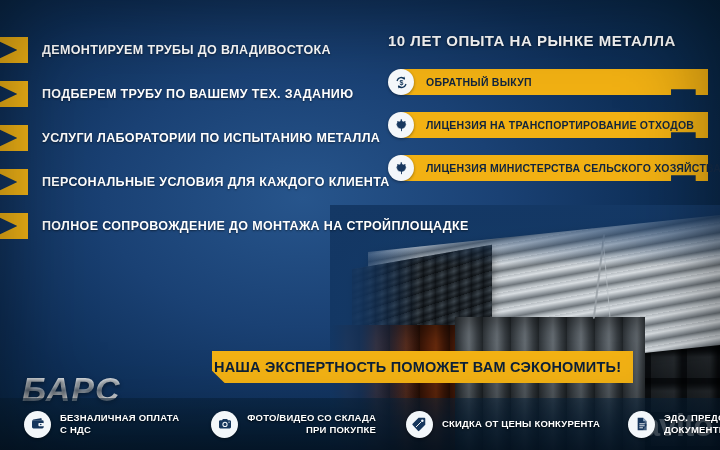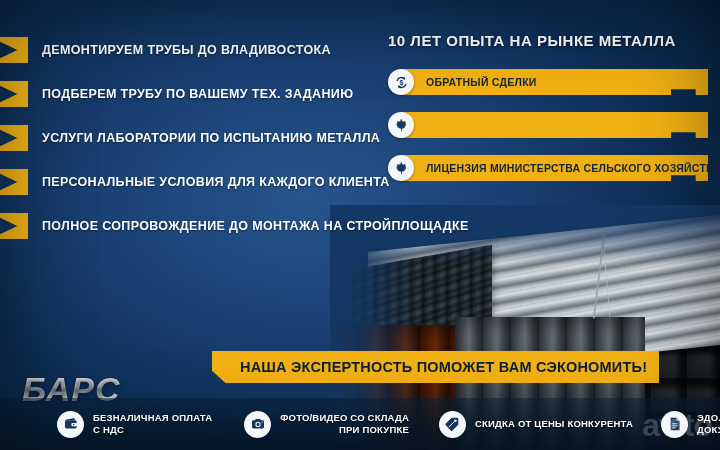--- a/index.html
+++ b/index.html
@@ -179,36 +179,36 @@
     text-shadow:0 2px 4px rgba(0,0,0,.45);
     margin-top:41px;
   }
 
   
   .cta{
     position:absolute; left:212px; top:351px;
     height:32px;
     background:#f3b214;
     display:flex; align-items:center;
-    padding:0 12px 0 28px;
+    padding:0 12px 0 2px;
     clip-path:polygon(0 0, 100% 0, 100% 100%, 3% 100%, 0 62%);
     box-shadow:0 2px 6px rgba(0,0,0,.4);
   }
   .cta-text{
     color:#0c2038;
     font-size:14.5px;
     font-weight:bold;
     letter-spacing:.2px;
     white-space:nowrap;
   }
 
   
   .bottom-strip{
     position:absolute; left:0; bottom:0; width:720px; height:52px;
-    display:flex; align-items:center;padding-left:33px;
+    display:flex; align-items:center;
   }
   .bottom-bg{
     position:absolute; inset:0;
     background:linear-gradient(180deg,rgba(7,32,56,.55) 0%,rgba(6,29,51,.78) 60%,rgba(5,25,45,.86) 100%);
   }
   .perk{
     position:relative; z-index:3;
     display:flex; align-items:center;
     flex:0 0 auto;
   }
@@ -300,33 +300,34 @@
       <div class="badge-bar"></div>
       <div class="badge-icon">
         <svg width="17" height="17" viewBox="0 0 24 24">
           <path d="M6 9a6 6 0 0 1 10-2.2" fill="none" stroke="#0f3358" stroke-width="2.1" stroke-linecap="round"></path>
           <path d="M18 15a6 6 0 0 1-10 2.2" fill="none" stroke="#0f3358" stroke-width="2.1" stroke-linecap="round"></path>
           <path d="M16.3 3.6 16.6 7.4 13 7" fill="#0f3358"></path>
           <path d="M7.7 20.4 7.4 16.6 11 17" fill="#0f3358"></path>
           <text x="12" y="16" font-size="10" font-weight="bold" fill="#0f3358" text-anchor="middle" font-family="Liberation Sans, sans-serif">$</text>
         </svg>
       </div>
-      <div class="badge-label">ОБРАТНЫЙ СДЕЛКИ</div>
+      <div class="badge-label">ОБРАТНЫЙ ВЫКУП</div>
     </div>
 
     <div class="badge">
       <div class="badge-bar"></div>
       <div class="badge-icon">
         <svg width="17" height="17" viewBox="0 0 24 24">
           <path d="M12 3.2c-.9 0-1.5.6-1.5 1.3 0 .5.3.9.7 1.1-.9.1-1.9.5-2.6 1.1-.9-.6-2-.8-3-.6.5.7.6 1.6.4 2.4-.7.6-1.2 1.4-1.4 2.3l1.7.3-1.4 1 1.6.5-1.1 1.1 1.7.1-.6 1.4 1.6-.4-.1 1.5 1.4-.8.4 1.5 1-1.2.9 1.4.9-1.4 1 1.2.4-1.5 1.4.8-.1-1.5 1.6.4-.6-1.4 1.7-.1-1.1-1.1 1.6-.5-1.4-1 1.7-.3c-.2-.9-.7-1.7-1.4-2.3.2-.8.3-1.7.4-2.4-1-.2-2.1 0-3 .6-.7-.6-1.7-1-2.6-1.1.4-.2.7-.6.7-1.1 0-.7-.6-1.3-1.5-1.3z" fill="#17375e"></path>
           <circle cx="9.4" cy="8.4" r=".8" fill="#17375e"></circle>
           <circle cx="14.6" cy="8.4" r=".8" fill="#17375e"></circle>
           <path d="M12 14.5v5.5" stroke="#17375e" stroke-width="1.3"></path>
         </svg>
       </div>
+      <div class="badge-label">ЛИЦЕНЗИЯ НА ТРАНСПОРТИРОВАНИЕ ОТХОДОВ</div>
     </div>
 
     <div class="badge">
       <div class="badge-bar"></div>
       <div class="badge-icon">
         <svg width="17" height="17" viewBox="0 0 24 24">
           <path d="M12 3.2c-.9 0-1.5.6-1.5 1.3 0 .5.3.9.7 1.1-.9.1-1.9.5-2.6 1.1-.9-.6-2-.8-3-.6.5.7.6 1.6.4 2.4-.7.6-1.2 1.4-1.4 2.3l1.7.3-1.4 1 1.6.5-1.1 1.1 1.7.1-.6 1.4 1.6-.4-.1 1.5 1.4-.8.4 1.5 1-1.2.9 1.4.9-1.4 1 1.2.4-1.5 1.4.8-.1-1.5 1.6.4-.6-1.4 1.7-.1-1.1-1.1 1.6-.5-1.4-1 1.7-.3c-.2-.9-.7-1.7-1.4-2.3.2-.8.3-1.7.4-2.4-1-.2-2.1 0-3 .6-.7-.6-1.7-1-2.6-1.1.4-.2.7-.6.7-1.1 0-.7-.6-1.3-1.5-1.3z" fill="#17375e"></path>
           <circle cx="9.4" cy="8.4" r=".8" fill="#17375e"></circle>
           <circle cx="14.6" cy="8.4" r=".8" fill="#17375e"></circle>
           <path d="M12 14.5v5.5" stroke="#17375e" stroke-width="1.3"></path>

